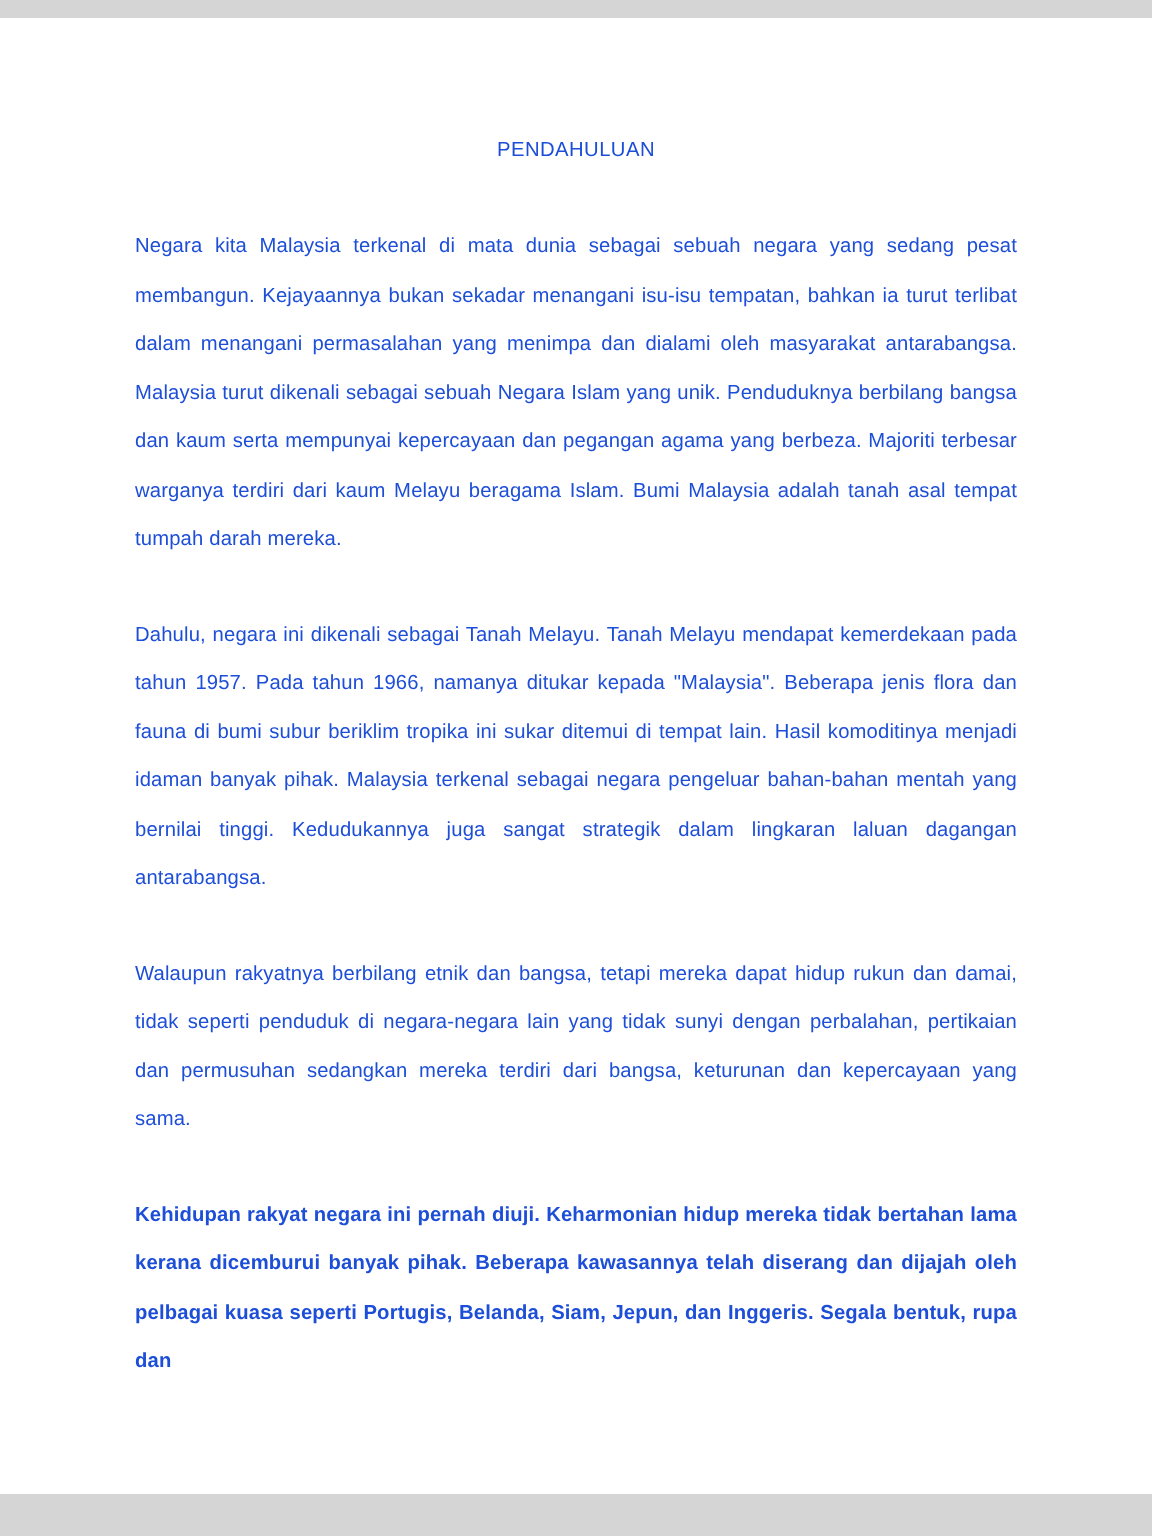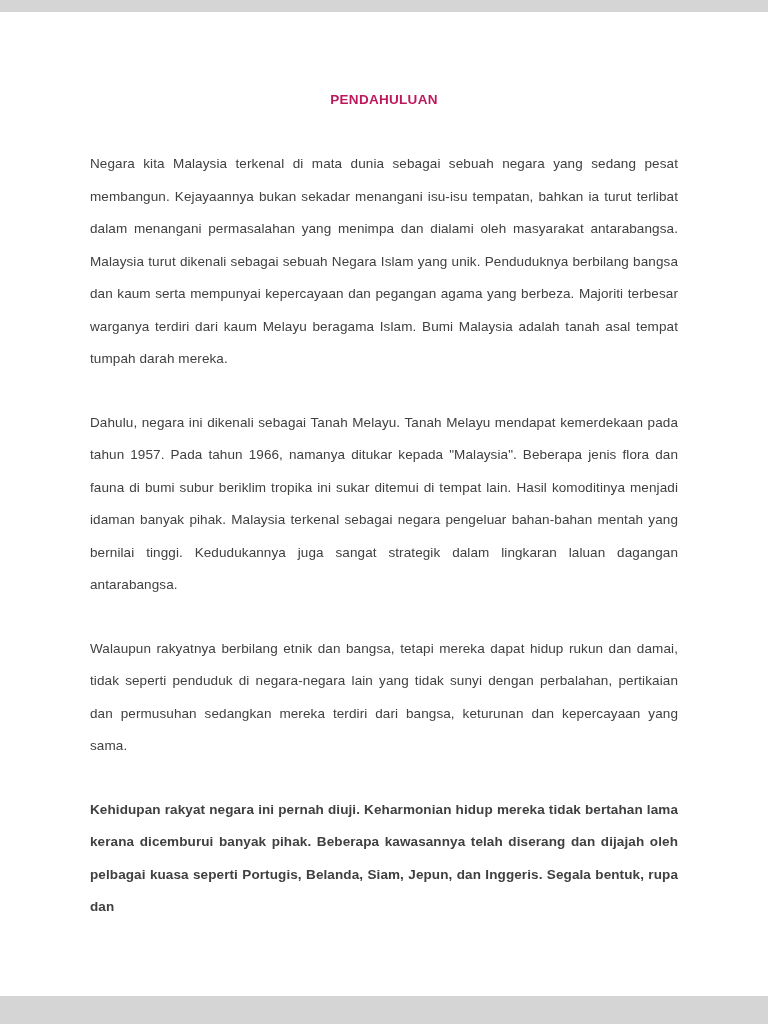--- a/index.html
+++ b/index.html
@@ -24,32 +24,32 @@
     top: 12px;
     left: 0;
     width: 768px;
     height: 984px;
     background: #ffffff;
     padding: 72px 90px 40px 90px;
   }
 
   .doc-title {
     font-size: 13.5px;
-    font-weight: bold;
+    font-weight: normal;
     text-align: center;
-    color: #be185d;
+    color: #1d4ed8;
     letter-spacing: 0.3px;
     line-height: 32px;
     margin-bottom: 32px;
   }
 
   .para {
     font-size: 13.5px;
     font-weight: normal;
-    color: #404040;
+    color: #1d4ed8;
     text-align: justify;
     line-height: 32.5px;
     margin-bottom: 31px;
     letter-spacing: 0.1px;
   }
 
   .para.section-gap {
     margin-top: 30px;
     font-weight: bold;
   }

